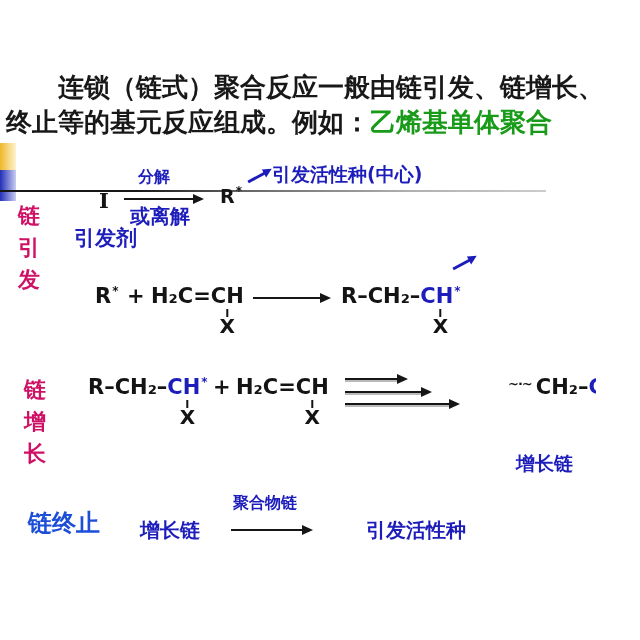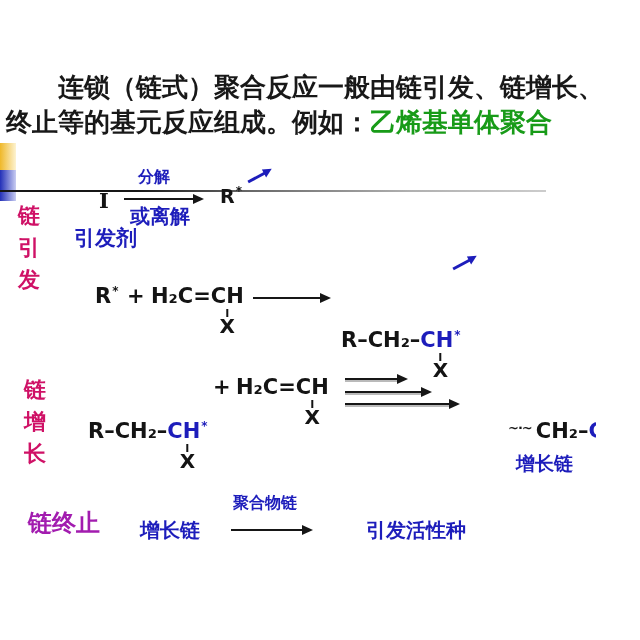--- a/index.html
+++ b/index.html
@@ -19,24 +19,24 @@
   .bluebar{position:absolute;left:0;top:170px;width:16px;height:31px;
            background:linear-gradient(to right,#2330b8,#c9cdf2);}
   .divider{position:absolute;left:0;top:190px;width:546px;height:2px;
            background:linear-gradient(to right,#161616 25%,#666 45%,#b0b0b0 75%,#cccccc 100%);}
 
   
   .vlabel{position:absolute;display:flex;flex-direction:column;align-items:center;
           color:#cf1166;font-weight:bold;font-size:22px;line-height:32px;}
   #init-label{left:18px;top:200px;}
   #prop-label{left:24px;top:374px;}
-  .hmag{position:absolute;color:#a21caf;font-weight:bold;font-size:24px;}
+  .hmag{position:absolute;color:#1d4ed8;font-weight:bold;font-size:24px;}
 
   
-  .blue{color:#1d1dbb;margin-top:44px;}
+  .blue{color:#1d1dbb;}
   .note{position:absolute;color:#1d1dbb;font-weight:bold;white-space:nowrap;text-align:right;}
 
   
   .chem{position:absolute;font-weight:bold;font-size:21px;color:#141414;white-space:nowrap;}
   .rel{position:relative;display:inline-block;text-align:center;}
   .xdrop{position:absolute;top:25px;left:50%;transform:translateX(-50%);
          display:flex;flex-direction:column;align-items:center;color:#141414;}
   .xdrop .vbond{width:2px;height:8px;background:#141414;}
   .xdrop .xch{font-size:20px;font-weight:bold;line-height:19px;color:#141414;}
   .star{font-size:12px;position:relative;top:-8px;margin-left:1px;}
@@ -69,20 +69,21 @@
     <span>引</span>
     <span>发</span>
   </div>
 
   <span class="chem" style="left:99px;top:188px;font-family:'DejaVu Serif',serif;">I</span>
   <span class="note" style="left:138px;top:167px;font-size:16px;">分解</span>
   <div class="h-arrow" style="left:124px;top:198px;width:70px;"></div>
   <span class="note" style="left:130px;top:203px;font-size:20px;">或离解</span>
   <span class="chem" style="left:220px;top:185px;font-size:19px;"><span>R</span><span class="star">*</span></span>
   <div class="ne-arrow" style="left:247px;top:176px;"></div>
+  <span class="note" style="left:272px;top:162px;font-size:19px;">引发活性种(中心)</span>
   <span class="note" style="left:74px;top:224px;font-size:21px;">引发剂</span>
 
   <span class="chem" style="left:95px;top:284px;"><span>R</span><span class="star">*</span></span>
   <span class="chem" style="left:127px;top:284px;">+</span>
   <span class="chem" style="left:151px;top:284px;"><span>H₂C=</span><span class="rel"><span>CH</span><span class="xdrop">
           <span class="vbond"></span>
           <span class="xch">X</span>
         </span></span></span>
   <div class="h-arrow" style="left:253px;top:297px;width:68px;"></div>
   <span class="chem" style="left:341px;top:284px;"><span>R–CH₂–</span><span class="rel blue"><span>CH</span><span class="star">*</span><span class="xdrop">

